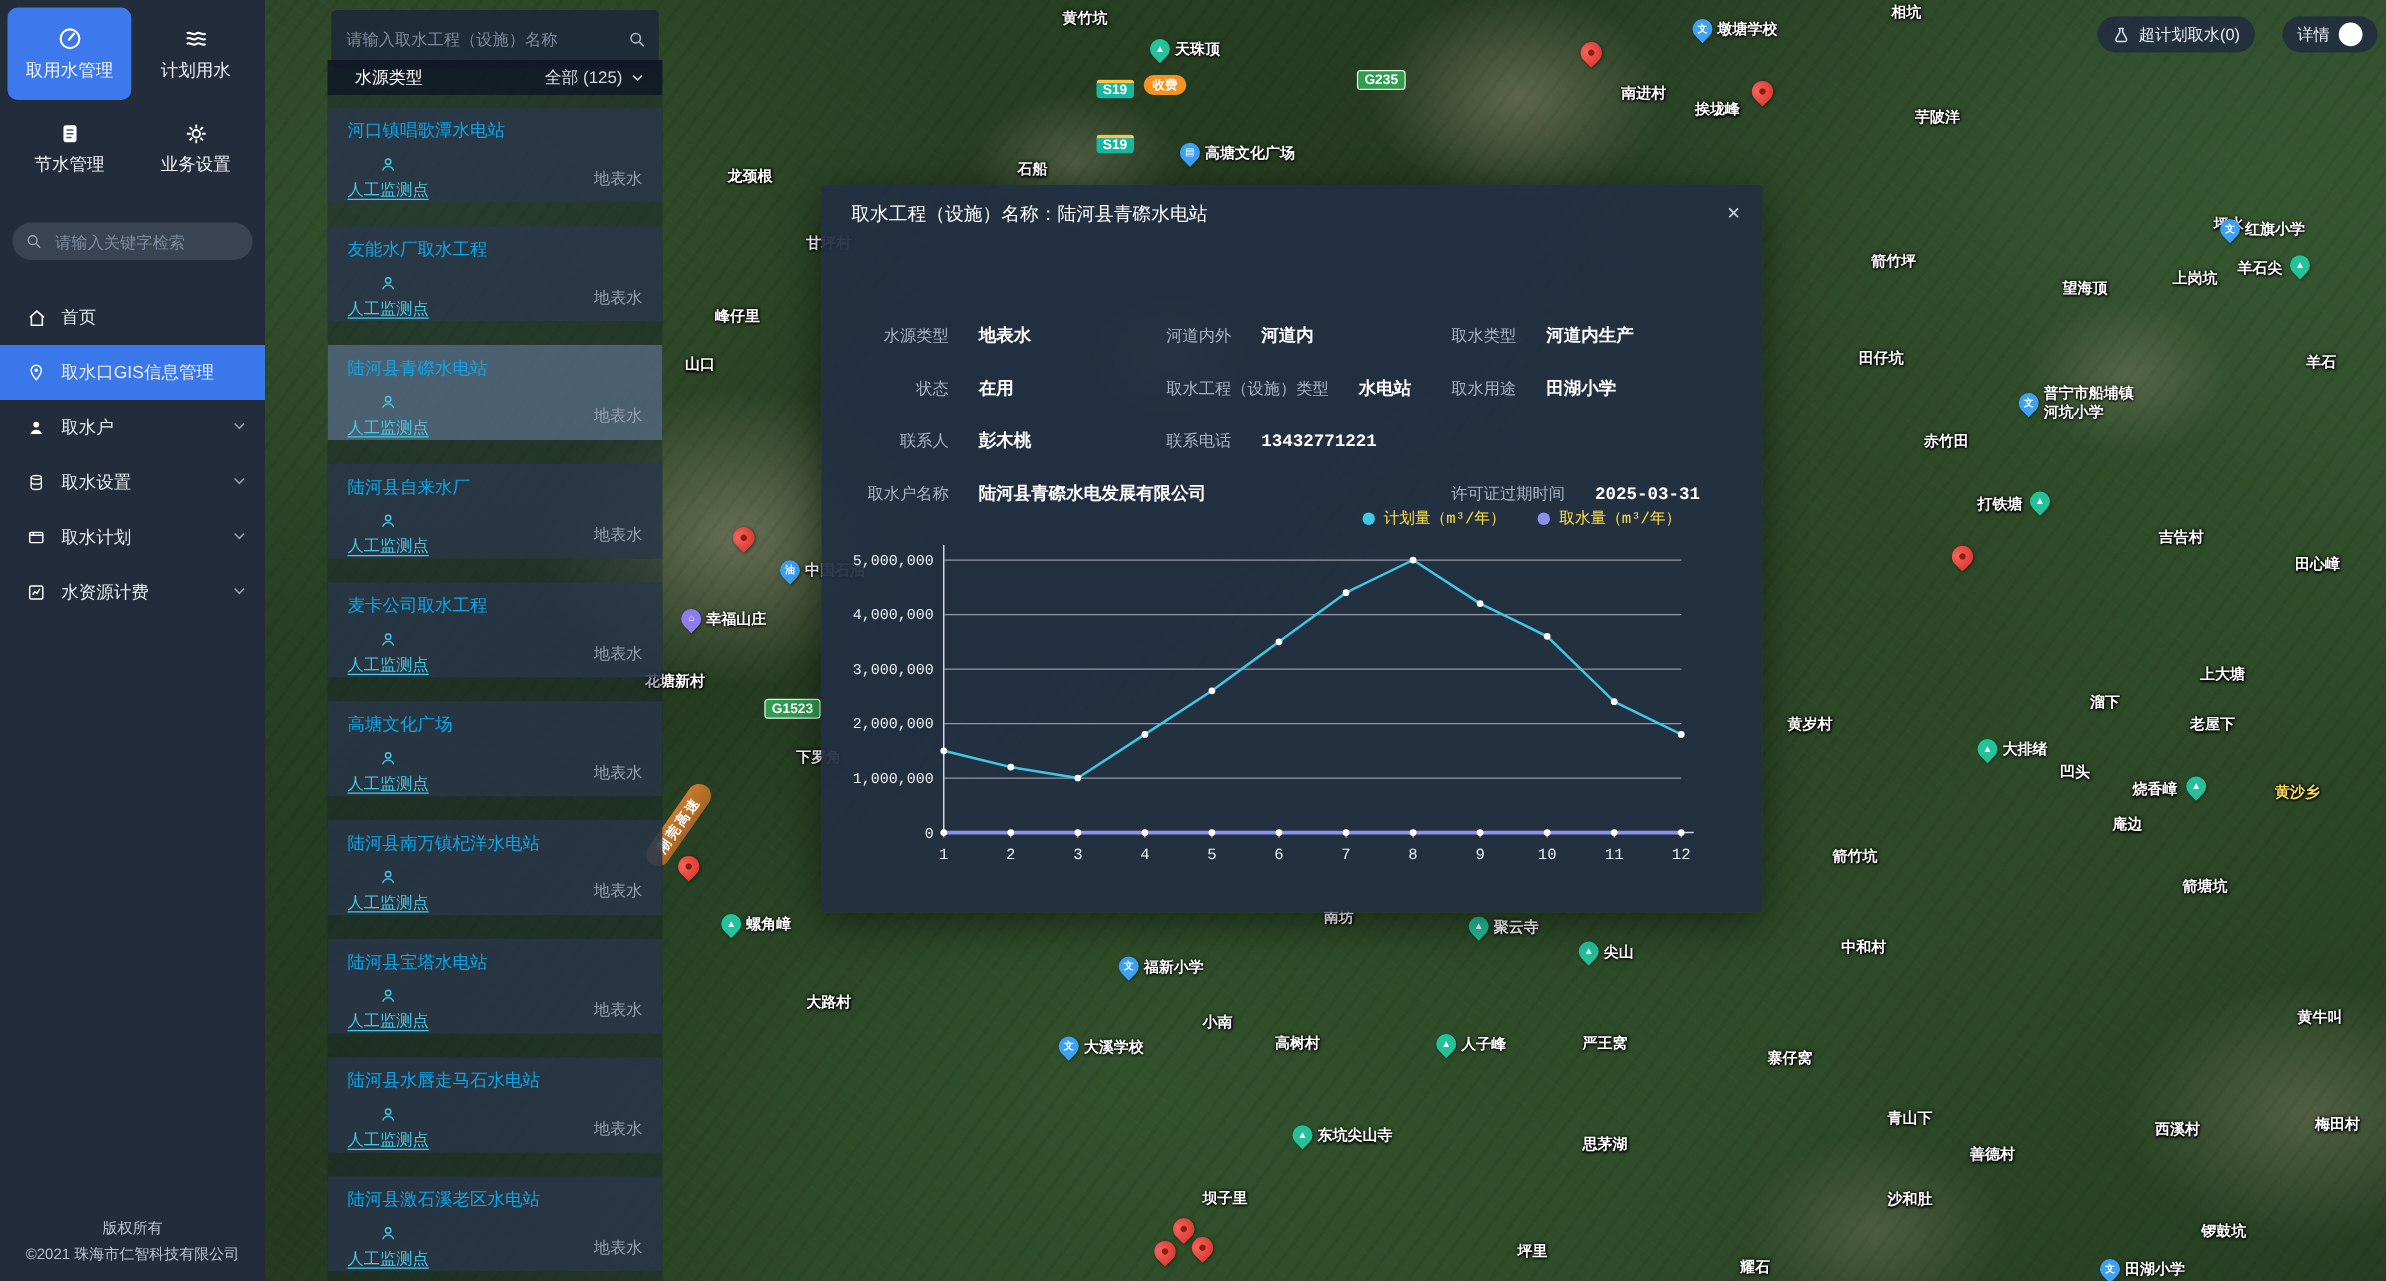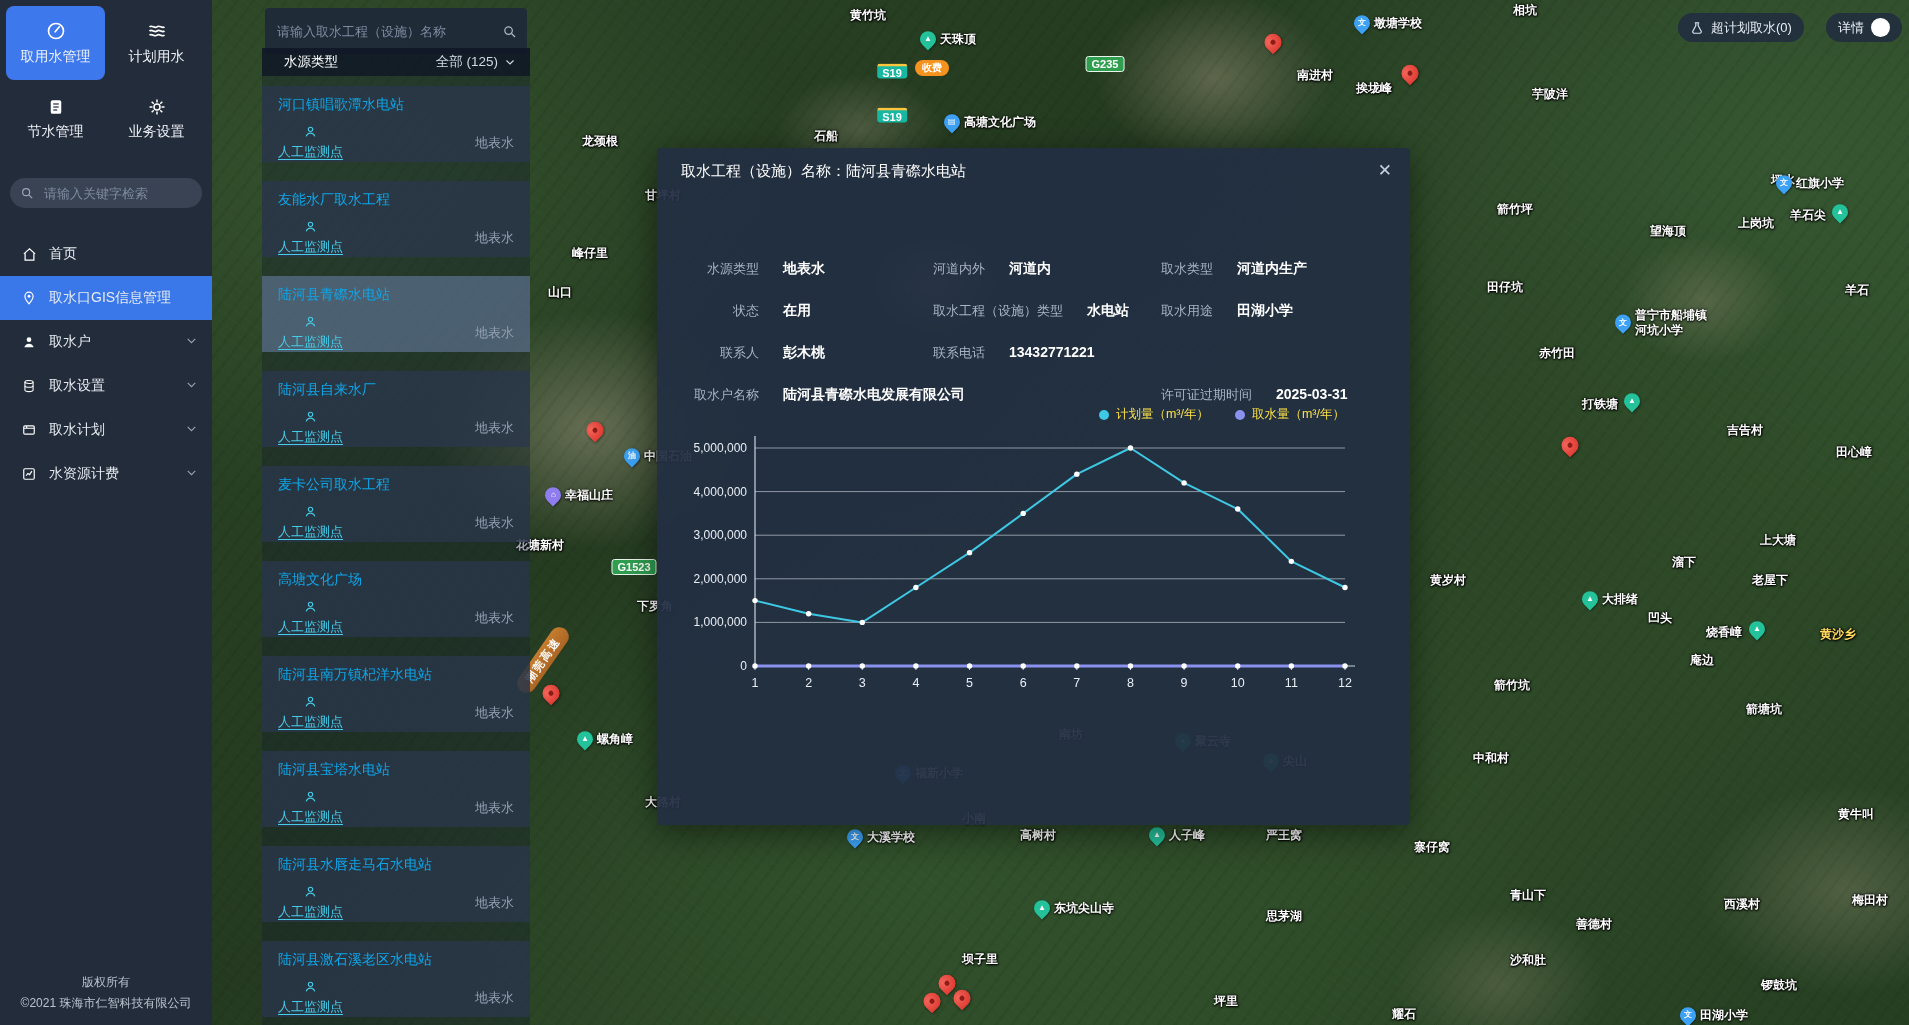--- a/index.html
+++ b/index.html
@@ -83,22 +83,22 @@
   .scard .srow{margin-top:11px;display:flex;align-items:center;}
   .scard .stag{color:#46cbe8;font-size:13px;text-decoration:underline;text-underline-offset:3px;
     display:flex;align-items:center;gap:5px;flex-direction:column;}
   .scard .stype{margin-left:auto;color:#93a1b3;font-size:13px;}
   
   #pills{position:absolute;top:13px;left:1678px;z-index:15;display:flex;gap:22px;align-items:center;}
   .pill{height:29px;border-radius:15px;background:rgba(33,44,64,.88);display:flex;align-items:center;
     gap:7px;padding:0 12px;color:#e8eef6;font-size:13px;cursor:pointer;}
   .knob{width:19px;height:19px;border-radius:50%;background:#fff;}
   
-  #modal{position:absolute;left:657px;top:148px;width:753px;height:677px;z-index:20;
-    background:rgba(34,47,66,.94);border-radius:3px;box-shadow:0 8px 34px rgba(0,0,0,.45);}
+  #modal{position:absolute;left:657px;top:148px;width:753px;height:582px;z-index:20;
+    background:rgba(34,47,66,.94);border-radius:3px;box-shadow:0 8px 34px rgba(0,0,0,.45);font-family:Liberation Mono, monospace;}
   #modal-title{position:absolute;left:24px;top:14px;color:#fff;font-size:15px;}
   #modal-close{position:absolute;right:18px;top:12px;color:#c6cfdb;font-size:17px;cursor:pointer;}
   .frow{position:absolute;left:24px;right:24px;height:20px;}
   .frow.r1{top:112px;} .frow.r2{top:154px;} .frow.r3{top:196px;} .frow.r4{top:238px;}
   .fpair{position:absolute;display:flex;gap:24px;align-items:baseline;white-space:nowrap;}
   .fpair.col1{left:0;} .fpair.col2{left:252px;} .fpair.col3{left:480px;}
   .fpair .flabel{color:#a7b4c6;font-size:13px;}
   .fpair.col1 .flabel{width:78px;text-align:right;display:inline-block;}
   .fpair .fvalue{color:#fff;font-size:14px;font-weight:700;}
   #legend{position:absolute;right:65px;top:258px;display:flex;gap:26px;align-items:center;}
@@ -128,21 +128,21 @@
     <div class="mlabel" style="left: 1845px; top: 290px;">羊石</div>
     <div class="mlabel" style="left: 1539px; top: 353px;">赤竹田</div>
     <div class="mlabel" style="left: 1727px; top: 430px;">吉告村</div>
     <div class="mlabel" style="left: 1836px; top: 452px;">田心嶂</div>
     <div class="mlabel" style="left: 1430px; top: 580px;">黄岁村</div>
     <div class="mlabel" style="left: 1672px; top: 562px;">溜下</div>
     <div class="mlabel" style="left: 1760px; top: 540px;">上大塘</div>
     <div class="mlabel" style="left: 1752px; top: 580px;">老屋下</div>
     <div class="mlabel" style="left: 1648px; top: 618px;">凹头</div>
     <div class="mlabel" style="left: 1690px; top: 660px;">庵边</div>
-    <div class="mlabel" style="left: 1466px; top: 685px; margin-left: 28px;">箭竹坑</div>
+    <div class="mlabel" style="left: 1466px; top: 685px;">箭竹坑</div>
     <div class="mlabel" style="left: 1746px; top: 709px;">箭塘坑</div>
     <div class="mlabel" style="left: 1473px; top: 758px;">中和村</div>
     <div class="mlabel" style="left: 1059px; top: 734px;">南坊</div>
     <div class="mlabel" style="left: 962px; top: 818px;">小南</div>
     <div class="mlabel" style="left: 1020px; top: 835px;">高树村</div>
     <div class="mlabel" style="left: 1266px; top: 835px;">严王窝</div>
     <div class="mlabel" style="left: 1414px; top: 847px;">寨仔窝</div>
     <div class="mlabel" style="left: 1510px; top: 895px;">青山下</div>
     <div class="mlabel" style="left: 1576px; top: 924px;">善德村</div>
     <div class="mlabel" style="left: 1510px; top: 960px;">沙和肚</div>

